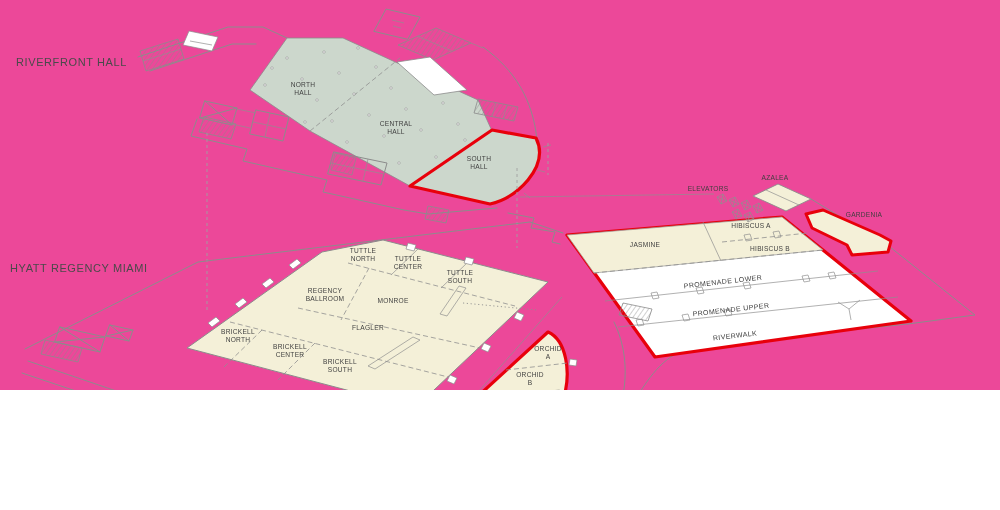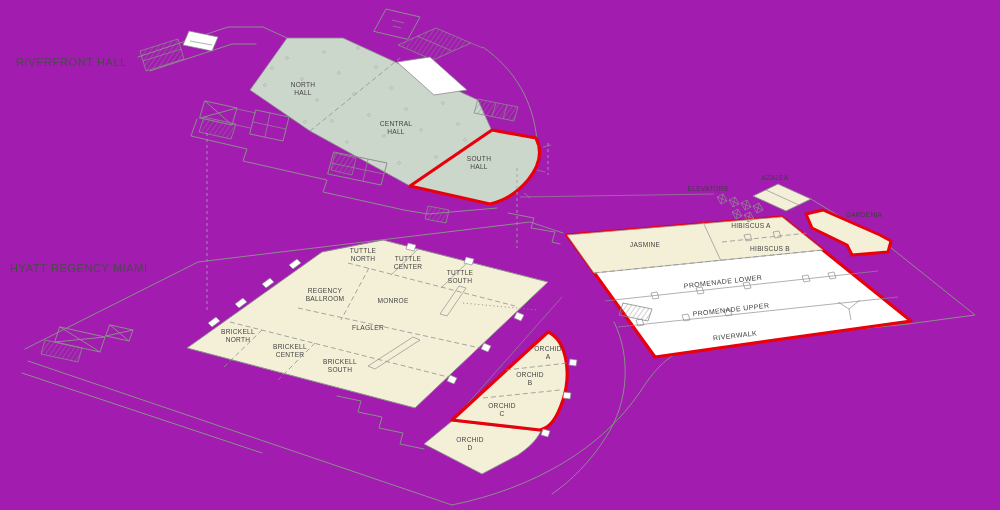--- a/index.html
+++ b/index.html
@@ -1,16 +1,16 @@
 <!DOCTYPE html>
 <html><head>
 <meta charset="utf-8">
 <style>
   html,body{margin:0;padding:0;background:#ffffff;}
-  #stage{position:relative;width:1000px;height:510px;background:#a21caf;overflow:hidden;
+  #stage{position:relative;width:1000px;height:390px;background:#ec4899;overflow:hidden;
          font-family:"Liberation Sans",sans-serif;}
   svg{position:absolute;left:0;top:0;}
   text{font-family:"Liberation Sans",sans-serif;fill:#3f3f3f;}
   .lbl{font-size:6.6px;letter-spacing:.25px;text-anchor:middle;}
   .pl{font-size:7px;letter-spacing:.4px;text-anchor:middle;fill:#3a3a3a;}
   .big{font-size:11px;letter-spacing:.6px;fill:#4a4a4a;}
   .o{fill:none;stroke:#8c8c8c;stroke-width:1;stroke-linejoin:round;stroke-linecap:round;}
   .th{fill:none;stroke:#8f8f8f;stroke-width:.7;stroke-linejoin:round;}
   .dash{fill:none;stroke:#8f8f8f;stroke-width:.8;stroke-dasharray:5 3;}
   .ddot{fill:none;stroke:#8f8f8f;stroke-width:.9;stroke-dasharray:1.2 2.6;}

